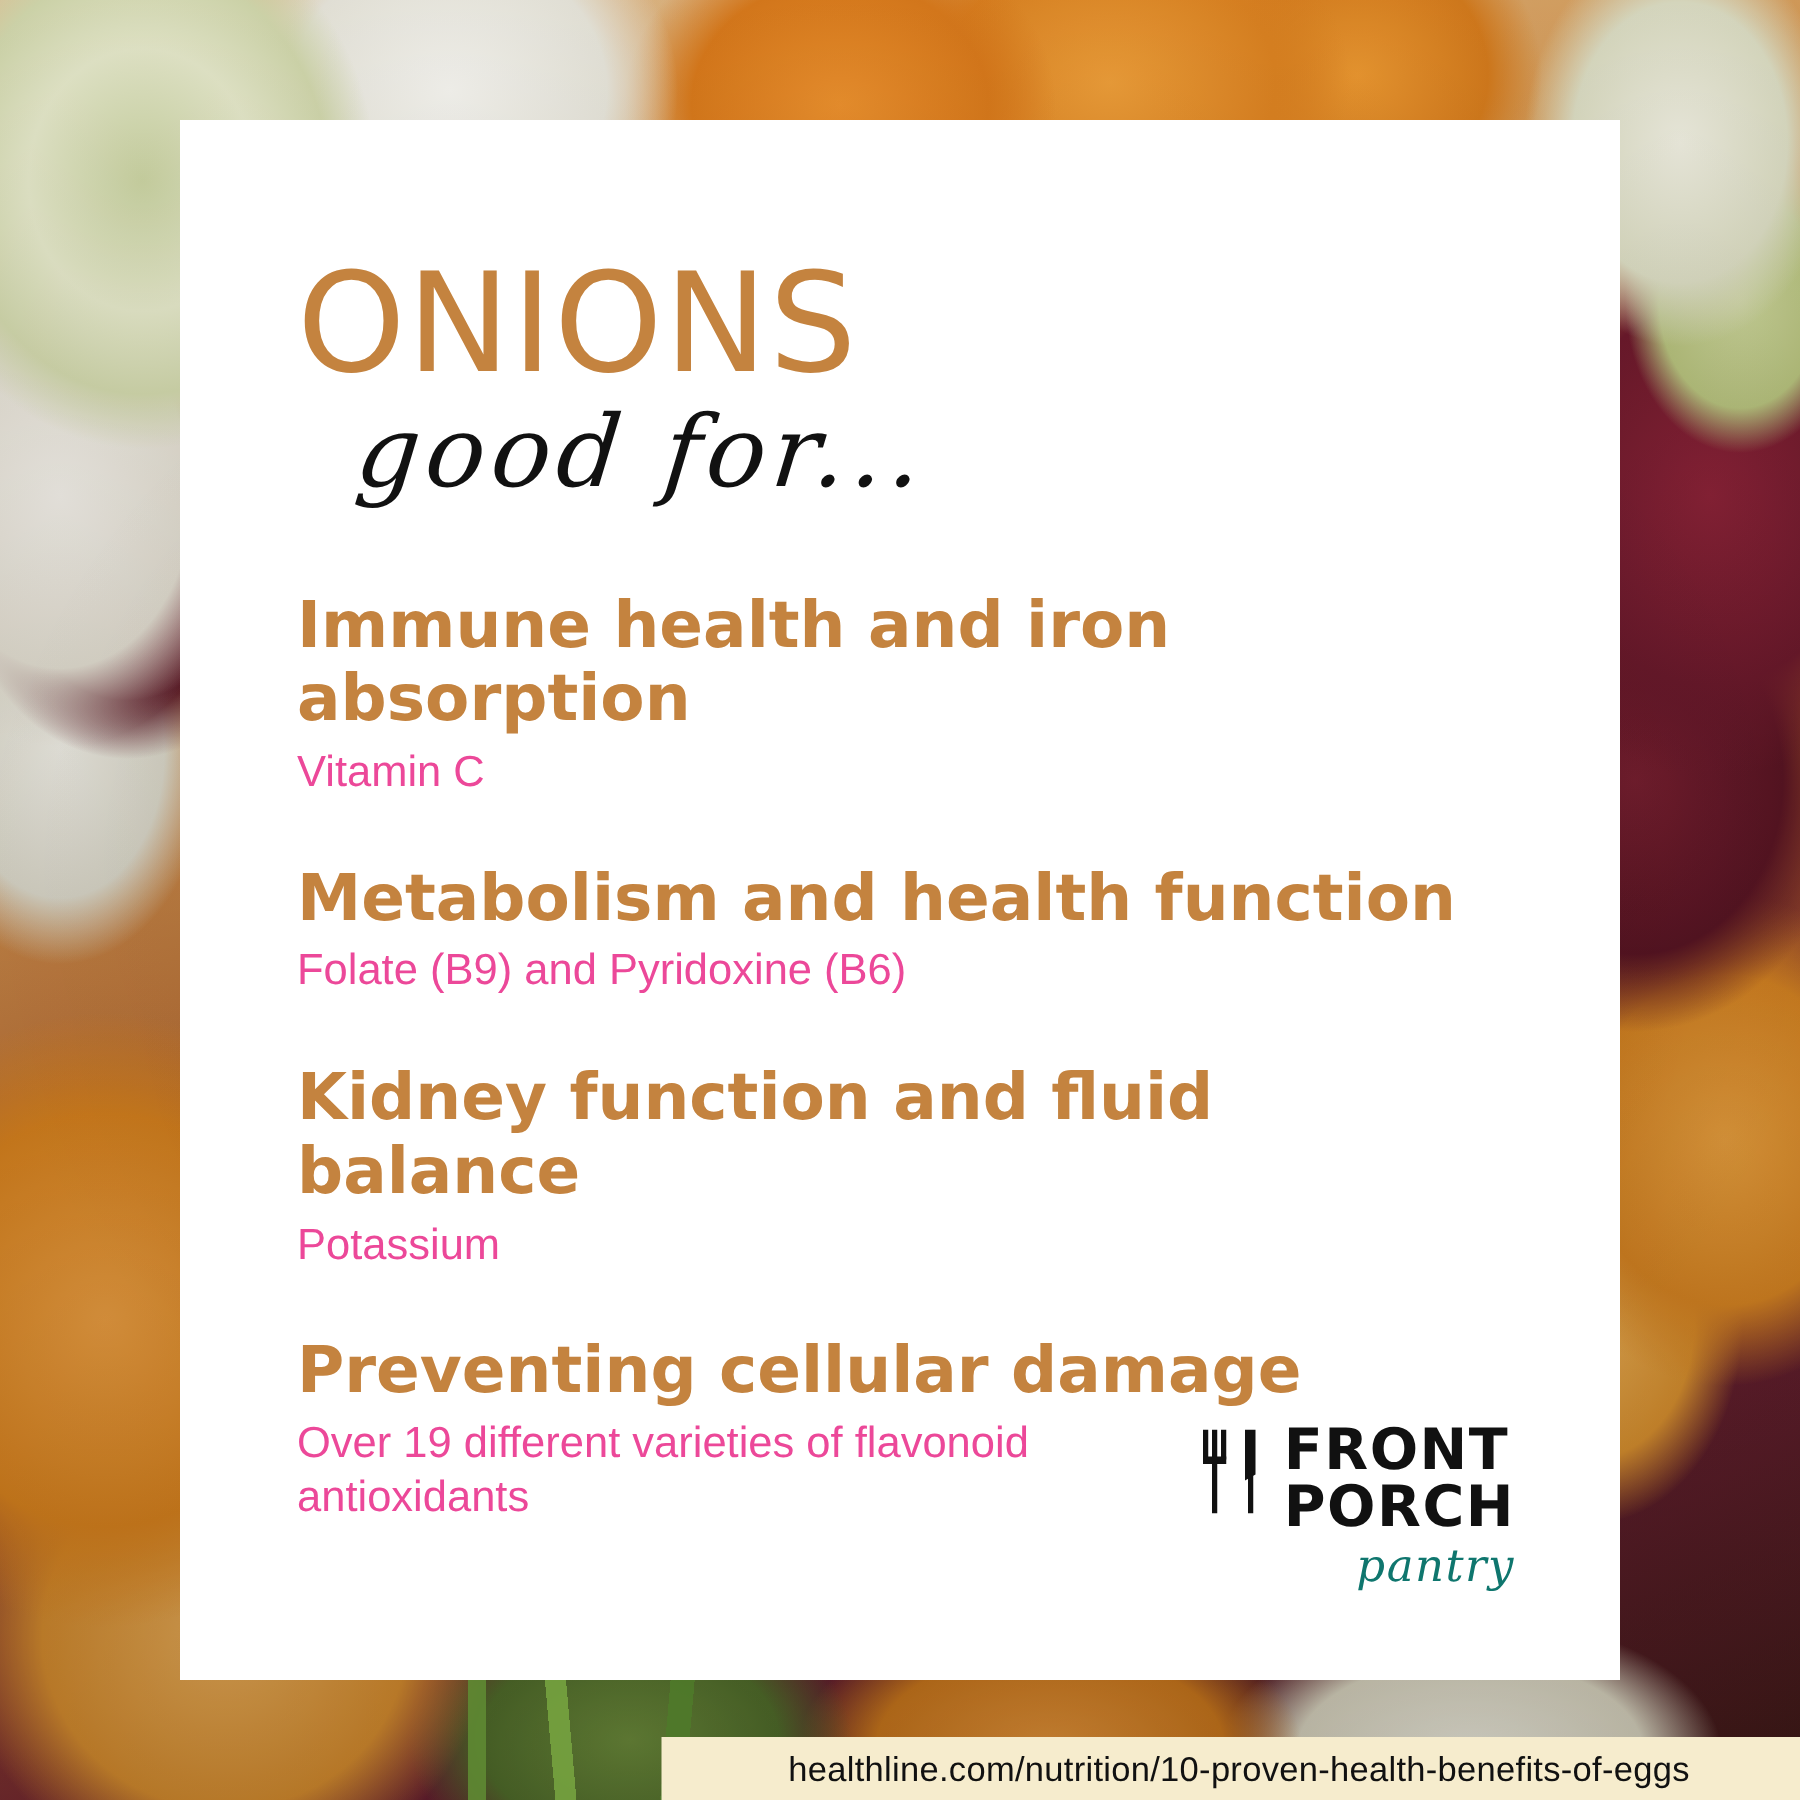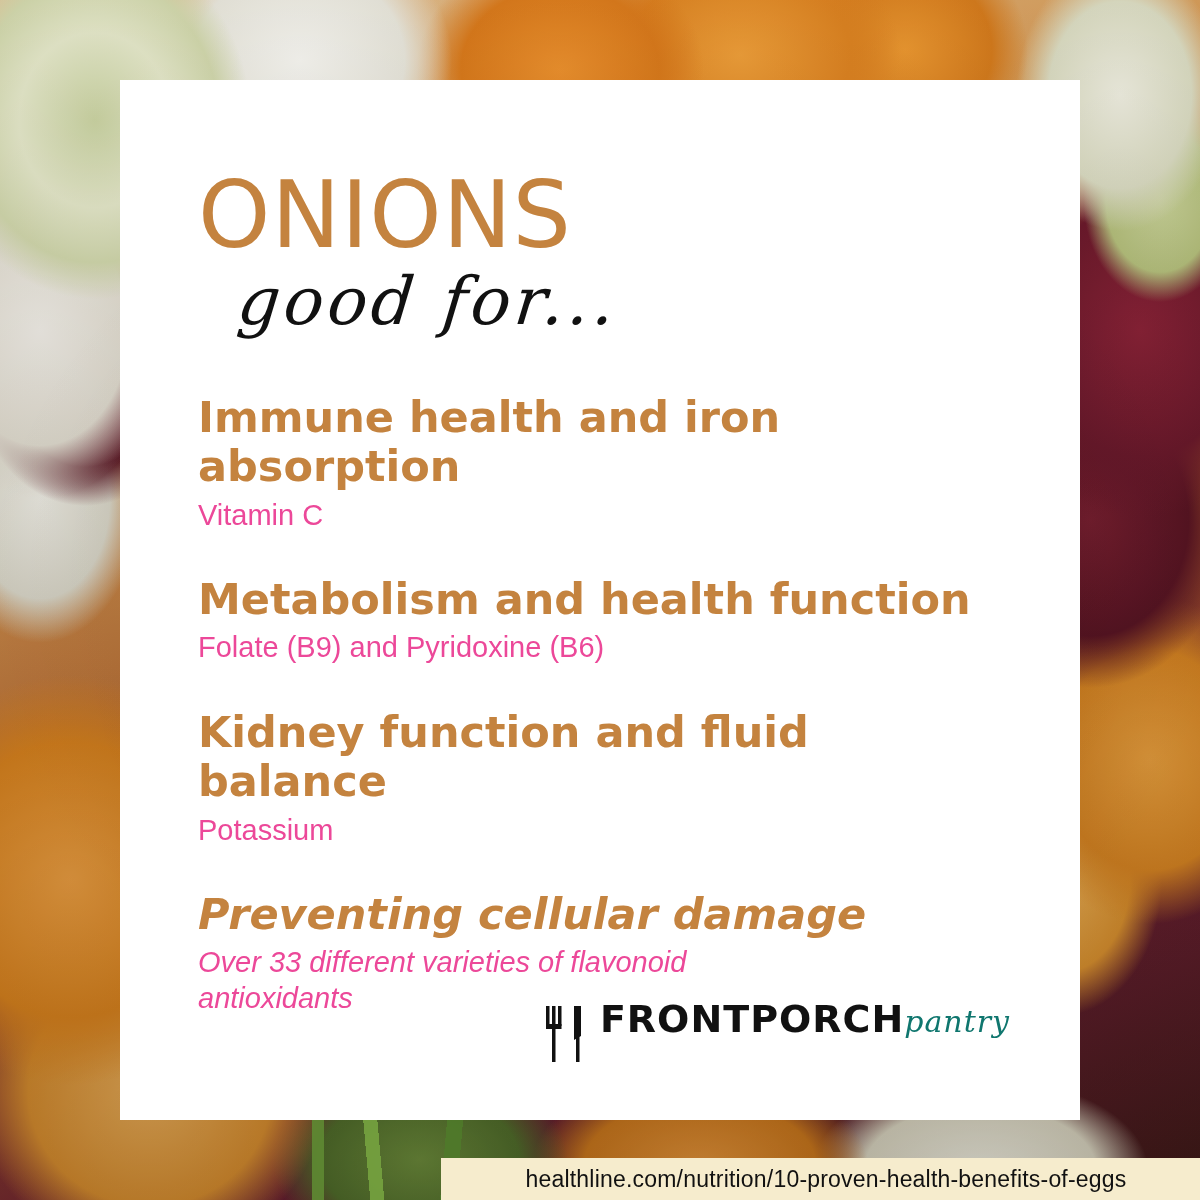--- a/index.html
+++ b/index.html
@@ -106,21 +106,21 @@
     letter-spacing: 4px;
     transform: skewX(-6deg);
     line-height: 1.05;
   }
   .benefits {
     margin-top: 56px;
   }
   .benefit {
     margin-bottom: 42px;
   }
-  .benefit:last-child { margin-bottom: 12px; font-style: italic; }
+  .benefit:last-child { margin-bottom: 12px; }
   .b-title {
     font-family: "DejaVu Sans", sans-serif;
     font-weight: 700;
     font-size: 43px;
     color: #c4833f;
     line-height: 1.15;
     margin: 0 0 6px 0;
   }
   .b-sub {
     font-family: "Liberation Sans", sans-serif;
@@ -141,21 +141,21 @@
     gap: 14px;
   }
   .logo-marks {
     display: flex;
     align-items: flex-end;
     gap: 5px;
     padding-top: 6px;
   }
   .logo-text {
     display: flex;
-    flex-direction: row;
+    flex-direction: column;
     align-items: flex-start;
   }
   .logo-line {
     font-family: "DejaVu Sans", sans-serif;
     font-weight: 700;
     font-size: 38px;
     letter-spacing: 1px;
     color: #111111;
     line-height: 1.0;
   }
@@ -215,21 +215,21 @@
         <p class="b-sub">Folate (B9) and Pyridoxine (B6)</p>
       </div>
 
       <div class="benefit">
         <p class="b-title">Kidney function and fluid balance</p>
         <p class="b-sub">Potassium</p>
       </div>
 
       <div class="benefit">
         <p class="b-title">Preventing cellular damage</p>
-        <p class="b-sub">Over 33 different varieties of flavonoid antioxidants</p>
+        <p class="b-sub">Over 19 different varieties of flavonoid antioxidants</p>
       </div>
 
     </div>
 
     <div class="logo">
       <div class="logo-marks">
         <svg width="22" height="56" viewBox="0 0 22 56">
           <rect x="1" y="0" width="3.5" height="20" fill="#111111"></rect>
           <rect x="7" y="0" width="3.5" height="20" fill="#111111"></rect>
           <rect x="13" y="0" width="3.5" height="20" fill="#111111"></rect>

